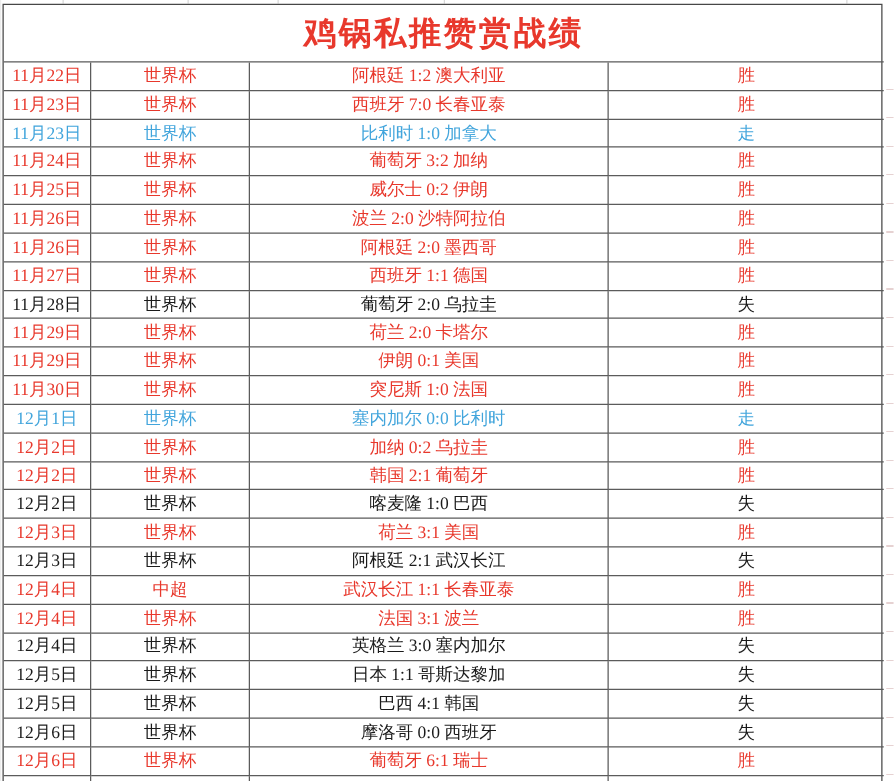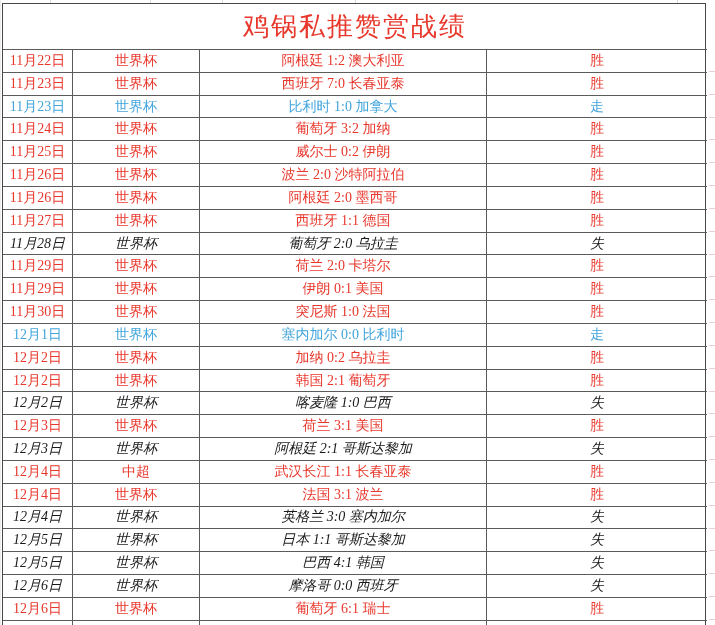--- a/index.html
+++ b/index.html
@@ -13,31 +13,31 @@
   .right-lines { position:absolute; left:709px; top:49px; width:6px; height:574px;
     background:repeating-linear-gradient(to bottom,
       transparent 0, transparent 21.84px, #e6d2d2 21.84px, #e6d2d2 22.84px); }
 
   .table { position:absolute; left:2px; top:3px; width:704px;
            border:1px solid #474747; background:#ffffff;
            display:grid; grid-template-columns:70px 127px 287px 220px;
            grid-template-rows:46px; grid-auto-rows:22.84px; }
 
   .title-cell { grid-column:1 / -1; display:flex; align-items:center; justify-content:center;
-                font-size:26px; font-weight:normal; letter-spacing:2px;
+                font-size:26px; font-weight:bold; letter-spacing:2px;
                 color:var(--title); border-bottom:1px solid var(--border);text-align:right; }
 
   .row { display:contents; }
   .cell { display:flex; align-items:center; justify-content:center;
           font-size:14px; white-space:nowrap; overflow:hidden;
           border-right:1px solid var(--border); border-bottom:1px solid var(--border); }
   .cell.c3 { border-right:none; }
   .row.win  .cell { color:var(--win); }
   .row.push .cell { color:var(--push); }
-  .row.loss .cell { color:var(--loss);font-style:italic; }
+  .row.loss .cell { color:var(--loss); }
   .row.partial .cell { border-bottom:none; }
 </style>
 </head>
 <body>
 
 <div class="page">
 
   <div class="left-edge-line"></div>
   <div class="vline" style="left:50px"></div>
   <div class="vline" style="left:150px"></div>
@@ -59,21 +59,21 @@
       <div class="row win"><div class="cell c0">11月27日</div><div class="cell c1">世界杯</div><div class="cell c2">西班牙 1:1 德国</div><div class="cell c3">胜</div></div>
       <div class="row loss"><div class="cell c0">11月28日</div><div class="cell c1">世界杯</div><div class="cell c2">葡萄牙 2:0 乌拉圭</div><div class="cell c3">失</div></div>
       <div class="row win"><div class="cell c0">11月29日</div><div class="cell c1">世界杯</div><div class="cell c2">荷兰 2:0 卡塔尔</div><div class="cell c3">胜</div></div>
       <div class="row win"><div class="cell c0">11月29日</div><div class="cell c1">世界杯</div><div class="cell c2">伊朗 0:1 美国</div><div class="cell c3">胜</div></div>
       <div class="row win"><div class="cell c0">11月30日</div><div class="cell c1">世界杯</div><div class="cell c2">突尼斯 1:0 法国</div><div class="cell c3">胜</div></div>
       <div class="row push"><div class="cell c0">12月1日</div><div class="cell c1">世界杯</div><div class="cell c2">塞内加尔 0:0 比利时</div><div class="cell c3">走</div></div>
       <div class="row win"><div class="cell c0">12月2日</div><div class="cell c1">世界杯</div><div class="cell c2">加纳 0:2 乌拉圭</div><div class="cell c3">胜</div></div>
       <div class="row win"><div class="cell c0">12月2日</div><div class="cell c1">世界杯</div><div class="cell c2">韩国 2:1 葡萄牙</div><div class="cell c3">胜</div></div>
       <div class="row loss"><div class="cell c0">12月2日</div><div class="cell c1">世界杯</div><div class="cell c2">喀麦隆 1:0 巴西</div><div class="cell c3">失</div></div>
       <div class="row win"><div class="cell c0">12月3日</div><div class="cell c1">世界杯</div><div class="cell c2">荷兰 3:1 美国</div><div class="cell c3">胜</div></div>
-      <div class="row loss"><div class="cell c0">12月3日</div><div class="cell c1">世界杯</div><div class="cell c2">阿根廷 2:1 哥斯达黎加</div><div class="cell c3">失</div></div>
+      <div class="row loss"><div class="cell c0">12月3日</div><div class="cell c1">世界杯</div><div class="cell c2">阿根廷 2:1 武汉长江</div><div class="cell c3">失</div></div>
       <div class="row win"><div class="cell c0">12月4日</div><div class="cell c1">中超</div><div class="cell c2">武汉长江 1:1 长春亚泰</div><div class="cell c3">胜</div></div>
       <div class="row win"><div class="cell c0">12月4日</div><div class="cell c1">世界杯</div><div class="cell c2">法国 3:1 波兰</div><div class="cell c3">胜</div></div>
       <div class="row loss"><div class="cell c0">12月4日</div><div class="cell c1">世界杯</div><div class="cell c2">英格兰 3:0 塞内加尔</div><div class="cell c3">失</div></div>
       <div class="row loss"><div class="cell c0">12月5日</div><div class="cell c1">世界杯</div><div class="cell c2">日本 1:1 哥斯达黎加</div><div class="cell c3">失</div></div>
       <div class="row loss"><div class="cell c0">12月5日</div><div class="cell c1">世界杯</div><div class="cell c2">巴西 4:1 韩国</div><div class="cell c3">失</div></div>
       <div class="row loss"><div class="cell c0">12月6日</div><div class="cell c1">世界杯</div><div class="cell c2">摩洛哥 0:0 西班牙</div><div class="cell c3">失</div></div>
       <div class="row win"><div class="cell c0">12月6日</div><div class="cell c1">世界杯</div><div class="cell c2">葡萄牙 6:1 瑞士</div><div class="cell c3">胜</div></div>
       <div class="row partial"><div class="cell c0"></div><div class="cell c1"></div><div class="cell c2"></div><div class="cell c3"></div></div>
     </div>
 </div>

